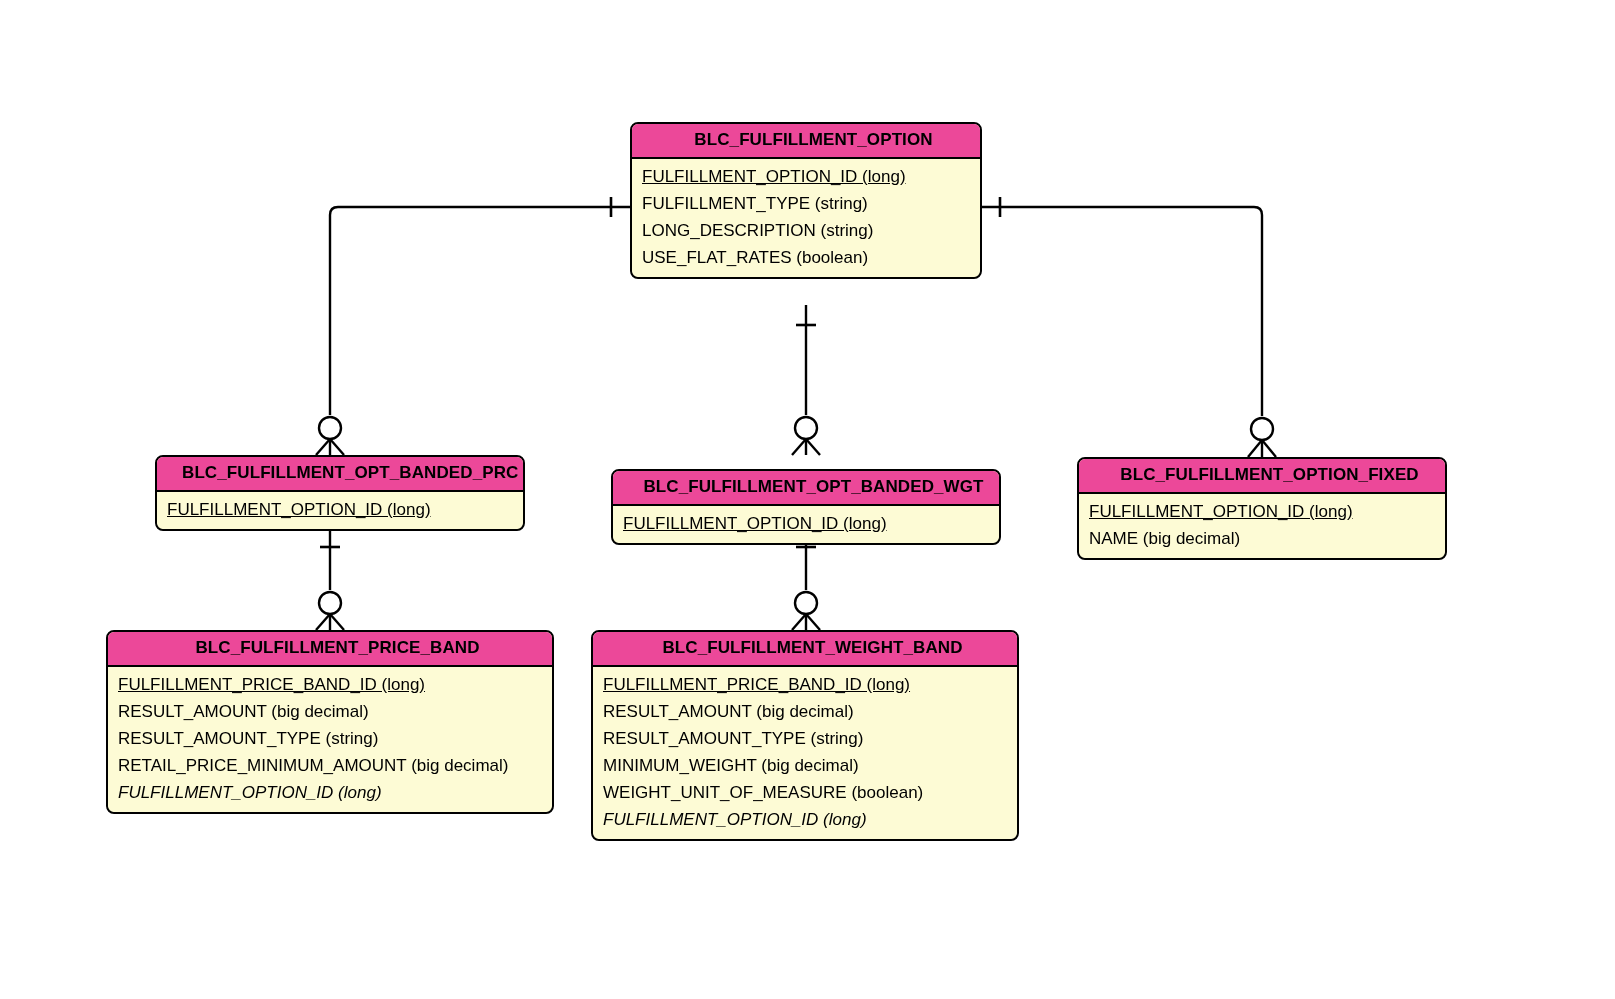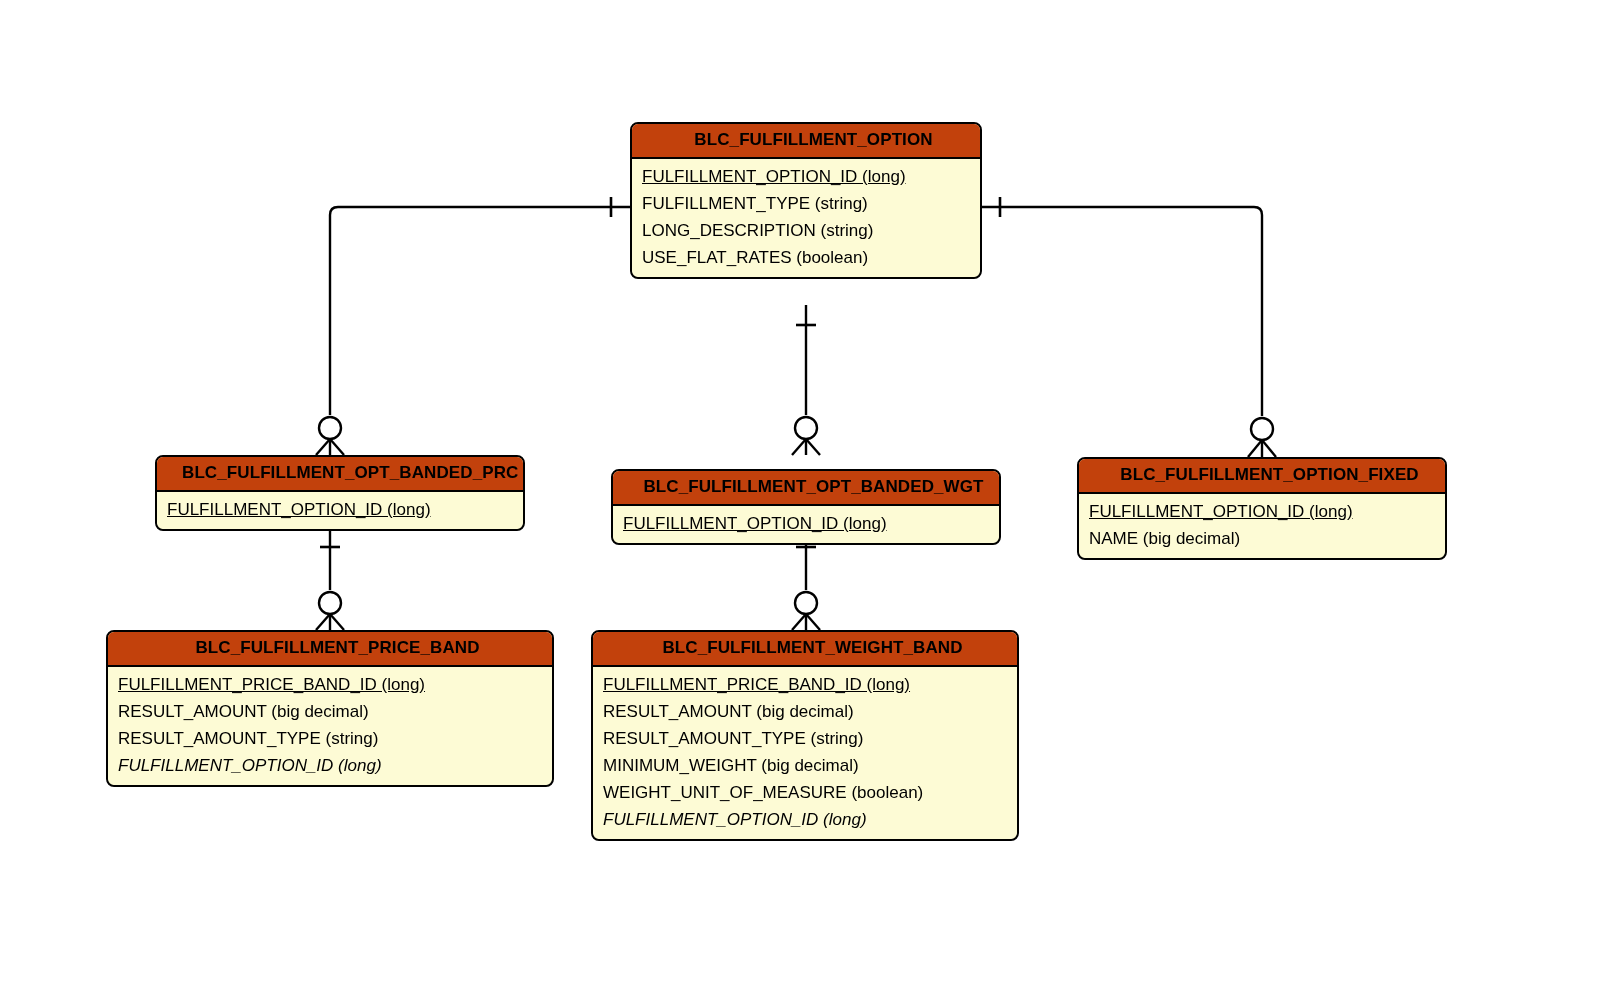--- a/index.html
+++ b/index.html
@@ -30,21 +30,21 @@
     position: absolute;
     box-sizing: border-box;
     border: 2px solid #000000;
     border-radius: 8px;
     background: #fdfbd5;
     overflow: hidden;
     z-index: 5;
   }
   .entity-header {
     box-sizing: border-box;
-    background: #c2410c;
+    background: #ec4899;
     border-bottom: 2px solid #000000;
     text-align: center;
     font-weight: bold;
     font-size: 17px;
     color: #000000;
     letter-spacing: 0.1px;
     padding: 6px 10px 7px 25px;
     white-space: nowrap;
   }
   .entity-body {
@@ -153,20 +153,21 @@
           <div class="attr pk">FULFILLMENT_OPTION_ID (long)</div>
           <div class="attr">NAME (big decimal)</div>
         </div>
       </div>
       <div class="entity" style="left: 106px; top: 630px; width: 448px;">
         <div class="entity-header">BLC_FULFILLMENT_PRICE_BAND</div>
         <div class="entity-body">
           <div class="attr pk">FULFILLMENT_PRICE_BAND_ID (long)</div>
           <div class="attr">RESULT_AMOUNT (big decimal)</div>
           <div class="attr">RESULT_AMOUNT_TYPE (string)</div>
+          <div class="attr">RETAIL_PRICE_MINIMUM_AMOUNT (big decimal)</div>
           <div class="attr fk">FULFILLMENT_OPTION_ID (long)</div>
         </div>
       </div>
       <div class="entity" style="left: 591px; top: 630px; width: 428px;">
         <div class="entity-header">BLC_FULFILLMENT_WEIGHT_BAND</div>
         <div class="entity-body">
           <div class="attr pk">FULFILLMENT_PRICE_BAND_ID (long)</div>
           <div class="attr">RESULT_AMOUNT (big decimal)</div>
           <div class="attr">RESULT_AMOUNT_TYPE (string)</div>
           <div class="attr">MINIMUM_WEIGHT (big decimal)</div>

